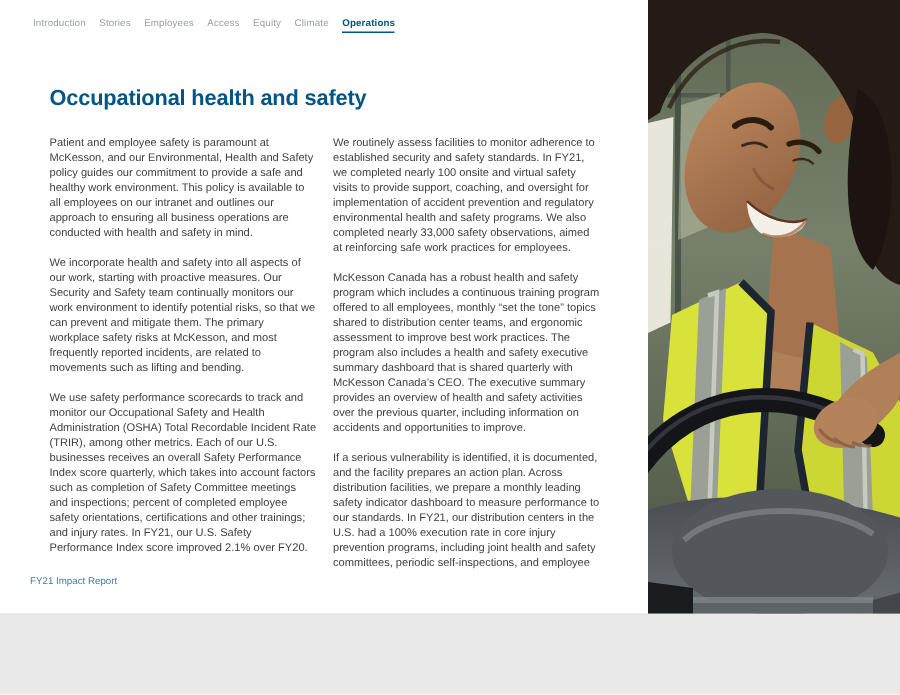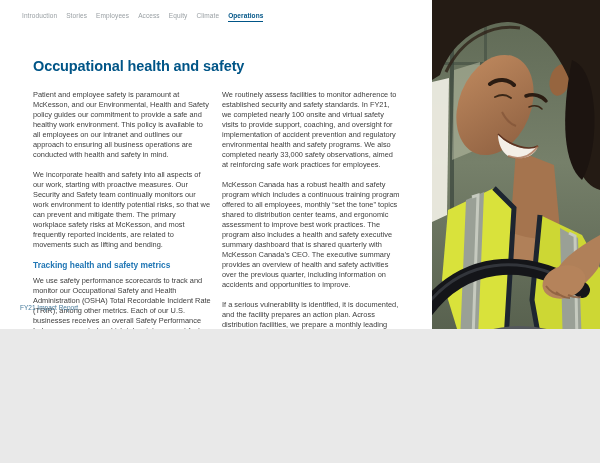--- a/index.html
+++ b/index.html
@@ -1,17 +1,17 @@
 <!DOCTYPE html>
 <html><head>
 <meta charset="utf-8">
 <style>
   html,body{margin:0;padding:0;background:#e9e9e9;}
   .page{
-    position:relative;width:600px;height:329px;background:#ffffff;
+    position:relative;width:600px;height:409px;background:#ffffff;
     font-family:"Liberation Sans", sans-serif;overflow:hidden;margin:0 auto;
   }
   
   .topnav{position:absolute;top:12px;left:22px;display:flex;gap:9px;
     font-size:6.5px;color:#9aa0a4;letter-spacing:.1px;}
   .topnav span{cursor:pointer;padding-bottom:2px;}
   .topnav .active{color:#005587;font-weight:700;border-bottom:1px solid #005587;}
   
   .main{position:absolute;left:33px;top:56px;width:378px;}
   h1.title{font-size:14.5px;line-height:20px;margin:0 0 14px;font-weight:700;
@@ -44,21 +44,20 @@
     <span>Climate</span>
     <span class="active">Operations</span>
   </nav>
 
   <main class="main">
     <h1 class="title">Occupational health and safety</h1>
     <div class="columns">
       <div class="col">
         <p>Patient and employee safety is paramount at McKesson, and our Environmental, Health and Safety policy guides our commitment to provide a safe and healthy work environment. This policy is available to all employees on our intranet and outlines our approach to ensuring all business operations are conducted with health and safety in mind.</p>
         <p>We incorporate health and safety into all aspects of our work, starting with proactive measures. Our Security and Safety team continually monitors our work environment to identify potential risks, so that we can prevent and mitigate them. The primary workplace safety risks at McKesson, and most frequently reported incidents, are related to movements such as lifting and bending.</p>
-        <h2 class="subhead">Tracking health and safety metrics</h2>
         <p>We use safety performance scorecards to track and monitor our Occupational Safety and Health Administration (OSHA) Total Recordable Incident Rate (TRIR), among other metrics. Each of our U.S. businesses receives an overall Safety Performance Index score quarterly, which takes into account factors such as completion of Safety Committee meetings and inspections; percent of completed employee safety orientations, certifications and other trainings; and injury rates. In FY21, our U.S. Safety Performance Index score improved 2.1% over FY20.</p>
       </div>
       <div class="col">
         <p>We routinely assess facilities to monitor adherence to established security and safety standards. In FY21, we completed nearly 100 onsite and virtual safety visits to provide support, coaching, and oversight for implementation of accident prevention and regulatory environmental health and safety programs. We also completed nearly 33,000 safety observations, aimed at reinforcing safe work practices for employees.</p>
         <p>McKesson Canada has a robust health and safety program which includes a continuous training program offered to all employees, monthly “set the tone” topics shared to distribution center teams, and ergonomic assessment to improve best work practices. The program also includes a health and safety executive summary dashboard that is shared quarterly with McKesson Canada’s CEO. The executive summary provides an overview of health and safety activities over the previous quarter, including information on accidents and opportunities to improve.</p>
         <p>If a serious vulnerability is identified, it is documented, and the facility prepares an action plan. Across distribution facilities, we prepare a monthly leading safety indicator dashboard to measure performance to our standards. In FY21, our distribution centers in the U.S. had a 100% execution rate in core injury prevention programs, including joint health and safety committees, periodic self-inspections, and employee</p>
       </div>
     </div>
   </main>
 

